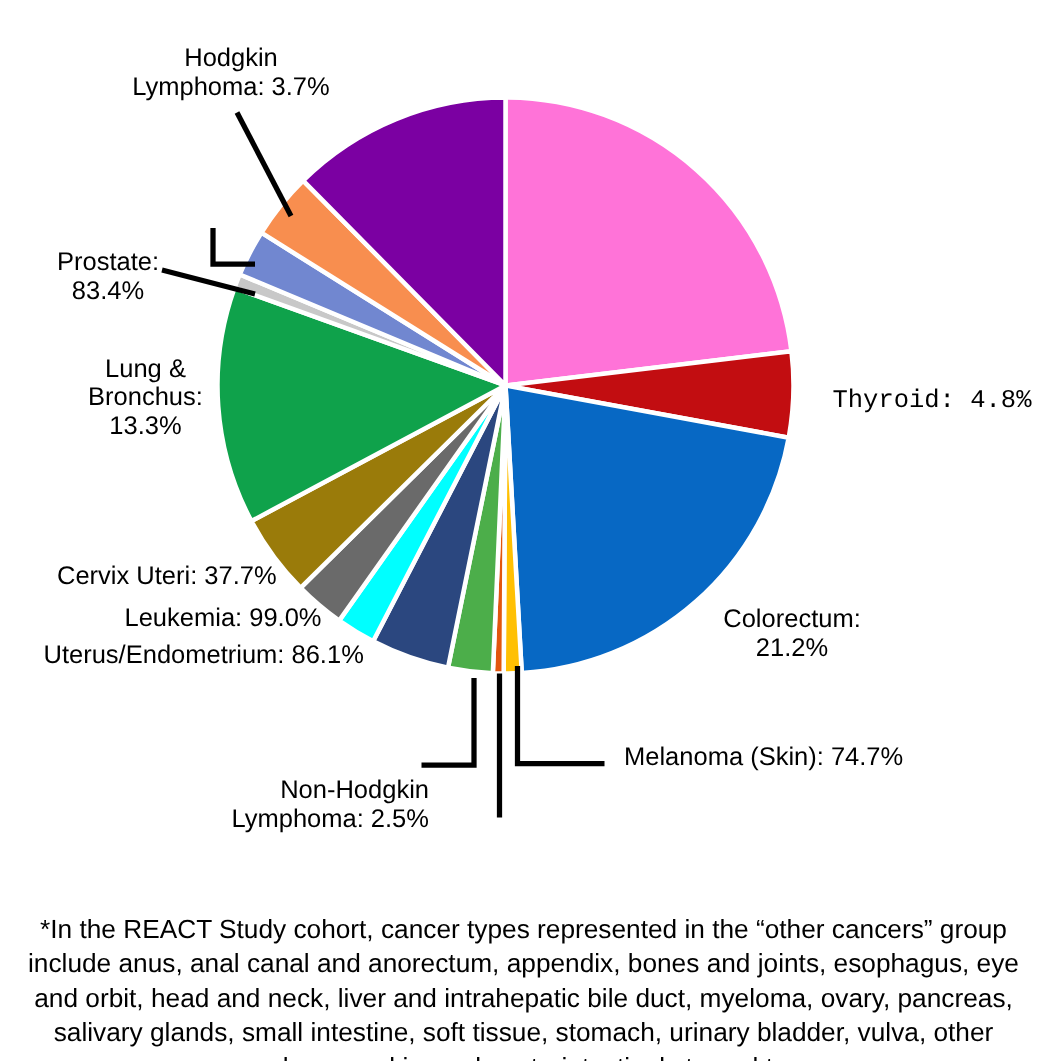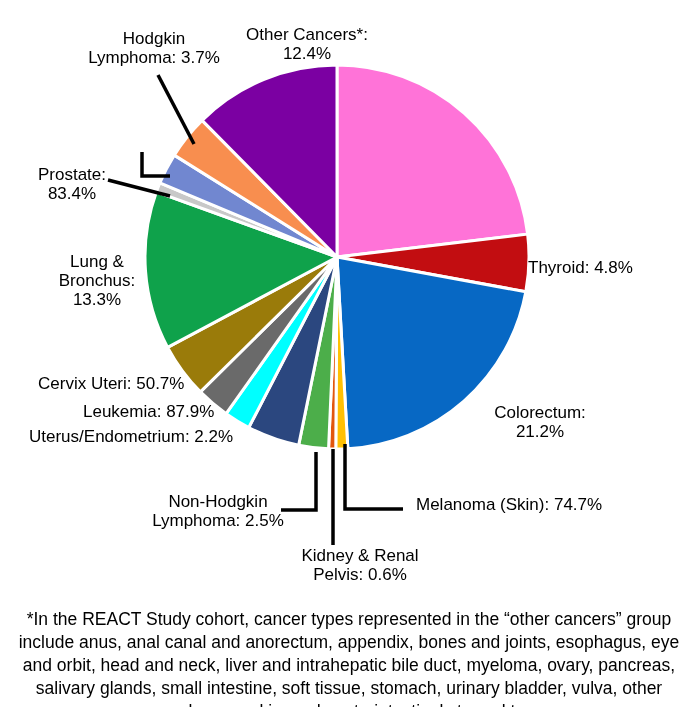--- a/index.html
+++ b/index.html
@@ -12,30 +12,30 @@
   .lbl {
     position:absolute; font-size:17px; line-height:19px;
     white-space:pre-line; color:#000;
   }
   .c { text-align:center; }
   #lbl-hodgkin    { left:69px;  top:17px;  width:170px; }
   #lbl-other      { left:217px; top:13px;  width:180px; }
   #lbl-breast     { left:483px; top:85px;  }
   #lbl-brain      { left:28px;  top:79px;  width:144px; }
   #lbl-prostate   { left:22px;  top:153px; width:100px; }
-  #lbl-lung       { left:37px;  top:240px; width:120px; }
+  #lbl-lung       { left:37px;  top:224px; width:120px; }
   #lbl-cervix     { left:38px;  top:362px; }
   #lbl-leukemia   { left:83px;  top:390px; }
   #lbl-uterus     { left:29px;  top:415px; }
   #lbl-testis     { left:228px; top:437px; width:80px;  }
-  #lbl-nonhodgkin { left:150px; top:480px; width:136px; }
+  #lbl-nonhodgkin { left:150px; top:505px; width:136px;text-align:right; }
   #lbl-kidney     { left:290px; top:534px; width:140px; }
   #lbl-melanoma   { left:416px; top:483px; }
-  #lbl-thyroid    { left:528px; top:246px; }
-  #lbl-colorectum { left:484px; top:391px; width:112px; }
+  #lbl-thyroid    { left:555px; top:246px;font-family:Liberation Mono, monospace; }
+  #lbl-colorectum { left:472px; top:391px; width:112px; }
   .footnote {
     position:absolute; left:0; top:596px; width:698px;
     text-align:center; font-size:17.5px; line-height:23px;
     white-space:pre-line; color:#000;
   }
 </style>
 </head>
 <body>
 
 <div class="page">
@@ -65,34 +65,30 @@
         <path d="M142,140 L142,164 L170,164"></path>
         <path d="M108,168 L170,184"></path>
         <path d="M281,498 L316,498 L316,440"></path>
         <path d="M333,533 L333,437"></path>
         <path d="M403,497 L345,497 L345,432"></path>
       </g>
     </svg>
 
     <div class="lbl c" id="lbl-hodgkin">Hodgkin
 Lymphoma: 3.7%</div>
-    <div class="lbl c" id="lbl-other">Other Cancers*:
-12.4%</div>
     <div class="lbl c" id="lbl-prostate">Prostate:
 83.4%</div>
     <div class="lbl c" id="lbl-lung">Lung &amp;
 Bronchus:
 13.3%</div>
-    <div class="lbl" id="lbl-cervix">Cervix Uteri: 50.7%</div>
-    <div class="lbl" id="lbl-leukemia">Leukemia: 87.9%</div>
-    <div class="lbl" id="lbl-uterus">Uterus/Endometrium: 2.2%</div>
+    <div class="lbl" id="lbl-cervix">Cervix Uteri: 37.7%</div>
+    <div class="lbl" id="lbl-leukemia">Leukemia: 99.0%</div>
+    <div class="lbl" id="lbl-uterus">Uterus/Endometrium: 86.1%</div>
     <div class="lbl c" id="lbl-nonhodgkin">Non-Hodgkin
 Lymphoma: 2.5%</div>
-    <div class="lbl c" id="lbl-kidney">Kidney &amp; Renal
-Pelvis: 0.6%</div>
     <div class="lbl" id="lbl-melanoma">Melanoma (Skin): 74.7%</div>
     <div class="lbl" id="lbl-thyroid">Thyroid: 4.8%</div>
     <div class="lbl c" id="lbl-colorectum">Colorectum:
 21.2%</div>
   </div>
 
   <div class="footnote">*In the REACT Study cohort, cancer types represented in the “other cancers” group
 include anus, anal canal and anorectum, appendix, bones and joints, esophagus, eye
 and orbit, head and neck, liver and intrahepatic bile duct, myeloma, ovary, pancreas,
 salivary glands, small intestine, soft tissue, stomach, urinary bladder, vulva, other

